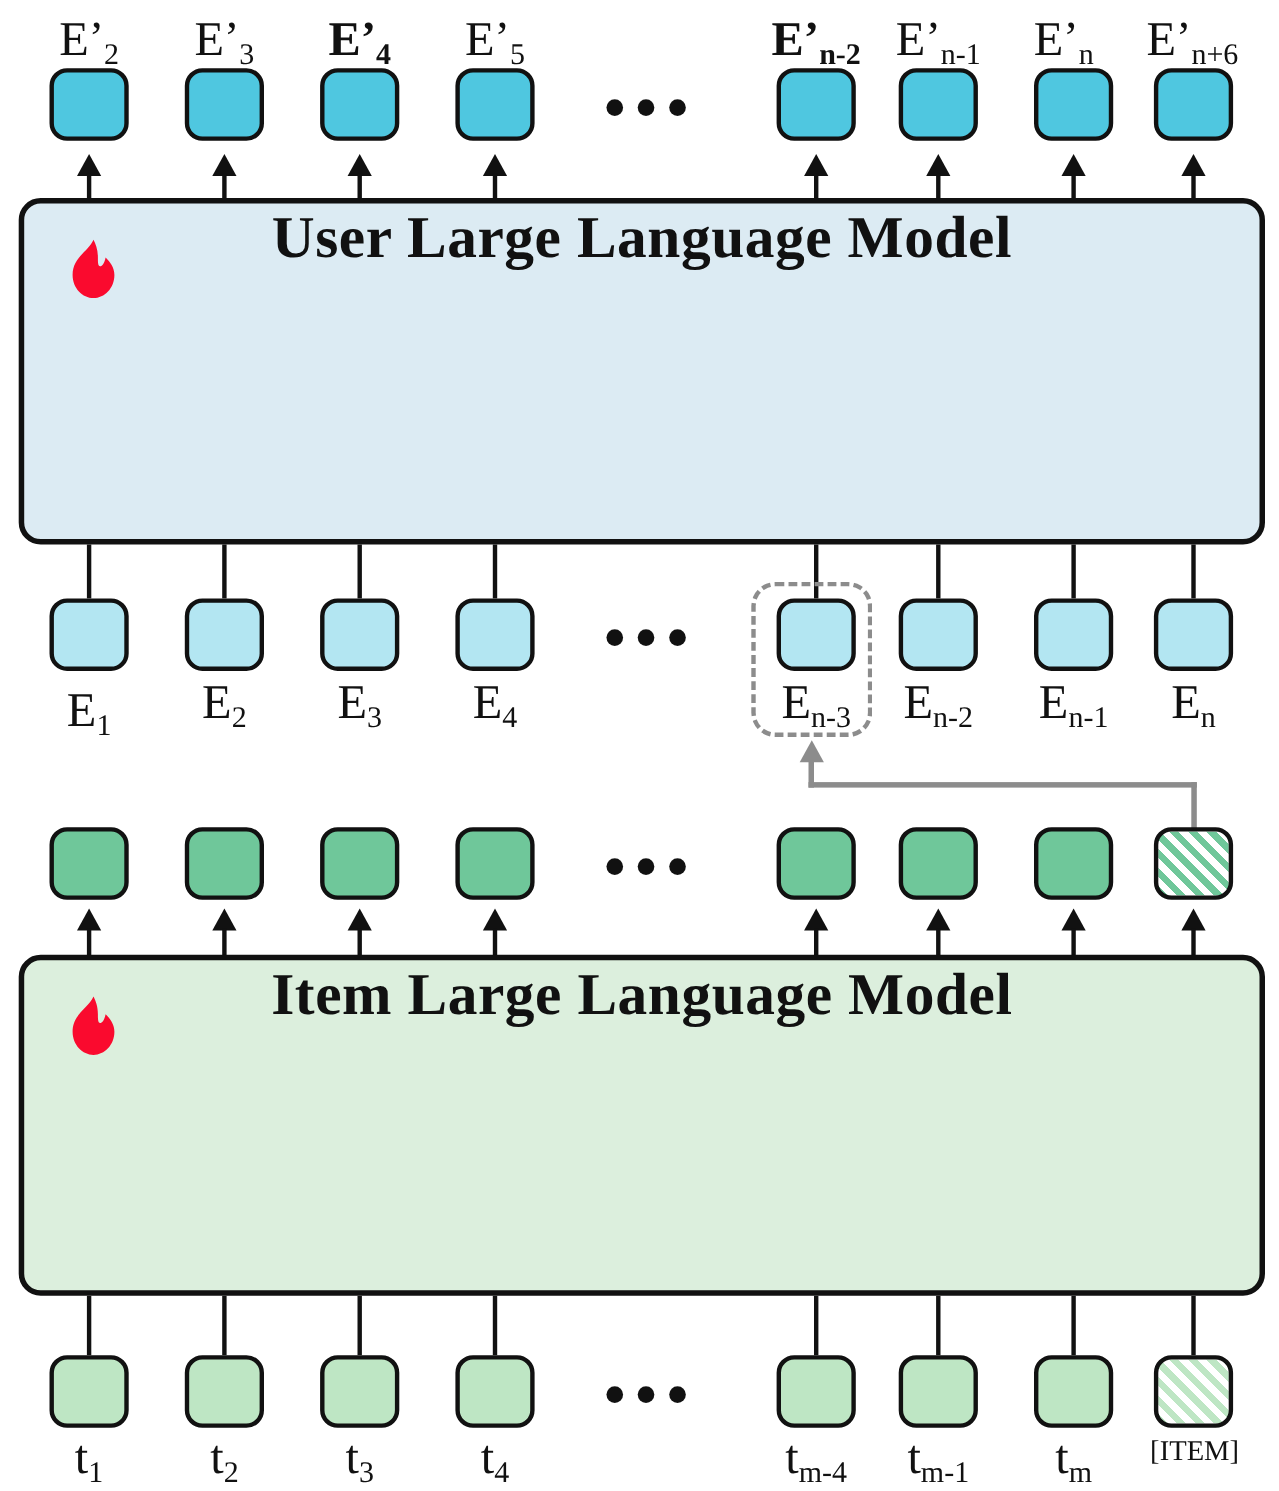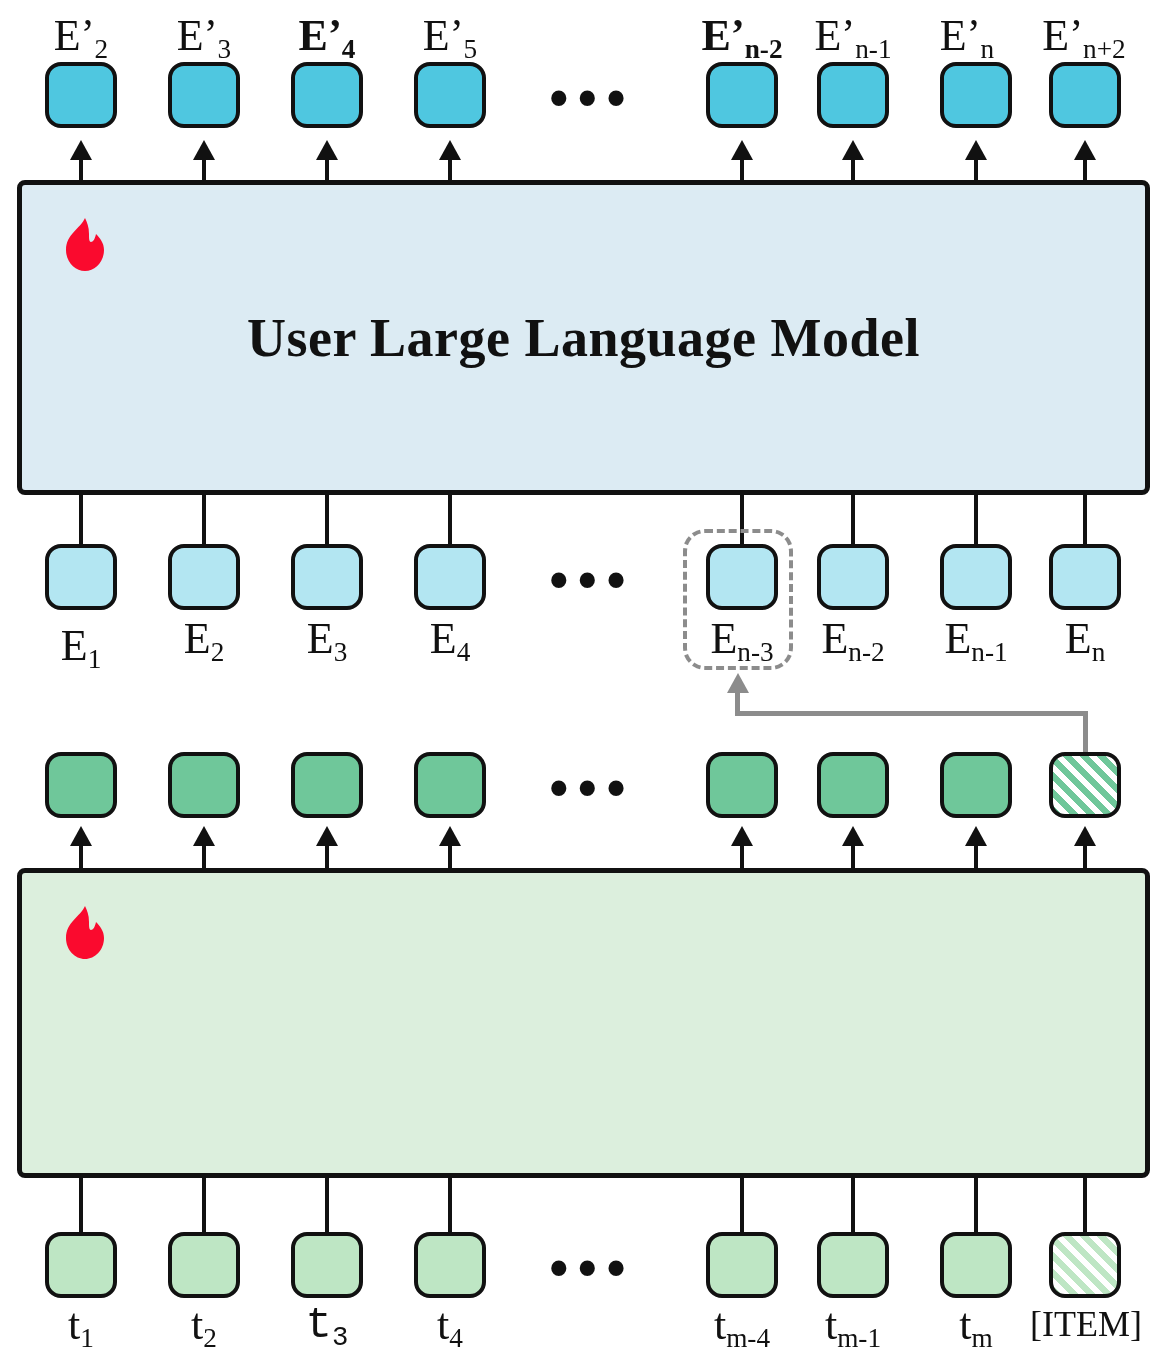--- a/index.html
+++ b/index.html
@@ -44,23 +44,23 @@
         45deg,
         #BEE6C4 0px, #BEE6C4 6px,
         #ffffff 6px, #ffffff 12px);
   }
 
   
   .model-block {
     position: absolute;
     box-sizing: border-box;
     border: 5px solid #111111;
-    border-radius: 8px;
+    border-radius: 20px;
     display: flex;
-    align-items: center;
+    align-items: flex-start;
     justify-content: center;
   }
   .model-block.user { background: #DCEBF3; }
   .model-block.item { background: #DCEFDD; }
   .model-title {
     font-family: "Liberation Serif", "DejaVu Serif", serif;
     font-weight: bold;
     font-size: 54px;
     color: #111111;
     letter-spacing: 0.5px;
@@ -88,21 +88,21 @@
     font-size: 0.62em;
     vertical-align: baseline;
     position: relative;
     top: 0.30em;
   }
   .lbl .pr {
     font-size: 0.95em;
     position: relative;
     top: -0.06em;
   }
-  .lbl.item-tag { font-size: 36px; }
+  .lbl.item-tag { font-size: 26px; }
 
   
   .dots {
     position: absolute;
     font-family: "Liberation Serif", "DejaVu Serif", serif;
     font-size: 56px;
     font-weight: bold;
     letter-spacing: 9px;
     color: #111111;
     line-height: 1;
@@ -164,21 +164,21 @@
   <div class="lbl" style="left:694px; top:14px; width:96px;font-weight:bold;">
     <span>E</span><span class="pr">’</span><sub>n-2</sub>
   </div>
   <div class="lbl" style="left:805px; top:14px; width:96px;">
     <span>E</span><span class="pr">’</span><sub>n-1</sub>
   </div>
   <div class="lbl" style="left:928px; top:14px; width:78px;">
     <span>E</span><span class="pr">’</span><sub>n</sub>
   </div>
   <div class="lbl" style="left:1034px; top:14px; width:100px;">
-    <span>E</span><span class="pr">’</span><sub>n+2</sub>
+    <span>E</span><span class="pr">’</span><sub>n+6</sub>
   </div>
 
   <div class="tok tok-out-user" style="left:45px;  top:62px; width:72px; height:66px;"></div>
   <div class="tok tok-out-user" style="left:168px; top:62px; width:72px; height:66px;"></div>
   <div class="tok tok-out-user" style="left:291px; top:62px; width:72px; height:66px;"></div>
   <div class="tok tok-out-user" style="left:414px; top:62px; width:72px; height:66px;"></div>
 
   <div class="tok tok-out-user" style="left:706px;  top:62px; width:72px; height:66px;"></div>
   <div class="tok tok-out-user" style="left:817px;  top:62px; width:72px; height:66px;"></div>
   <div class="tok tok-out-user" style="left:940px;  top:62px; width:72px; height:66px;"></div>
@@ -291,20 +291,21 @@
   <div class="vline" style="left:974px; top:844px; height:26px;"></div>
   <div class="arrow-up" style="left:1074px; top:826px;"></div>
   <div class="vline" style="left:1083px; top:844px; height:26px;"></div>
 
   <div class="model-block item" style="left:17px; top:868px; width:1133px; height:310px;">
     <svg class="flame" style="left:40px; top:32px;" viewBox="0 0 46 56">
       <path d="M23 1 C18 12 4 17 4 33 C4 45 13 54 23 54 C33 54 42 45 42 33
                C42 26 38 21 34 17 C33 22 31 25 29 25 C27 25 27 21 27 17
                C27 10 25 5 23 1 Z" fill="#FA0A2E"></path>
     </svg>
+    <span class="model-title">Item Large Language Model</span>
   </div>
 
   <div class="vline" style="left:79px;  top:1178px; height:54px;"></div>
   <div class="vline" style="left:202px; top:1178px; height:54px;"></div>
   <div class="vline" style="left:325px; top:1178px; height:54px;"></div>
   <div class="vline" style="left:448px; top:1178px; height:54px;"></div>
   <div class="vline" style="left:740px; top:1178px; height:54px;"></div>
   <div class="vline" style="left:851px; top:1178px; height:54px;"></div>
   <div class="vline" style="left:974px; top:1178px; height:54px;"></div>
   <div class="vline" style="left:1083px; top:1178px; height:54px;"></div>
@@ -319,21 +320,21 @@
   <div class="tok tok-hatch-light" style="left:1049px; top:1232px; width:72px; height:66px;"></div>
 
   <div class="dots" style="left:549px; top:1240px;">•••</div>
 
   <div class="lbl" style="left:45px;  top:1303px; width:72px;">
     <span>t</span><sub>1</sub>
   </div>
   <div class="lbl" style="left:168px; top:1303px; width:72px;">
     <span>t</span><sub>2</sub>
   </div>
-  <div class="lbl" style="left:291px; top:1303px; width:72px;font-family:Liberation Mono, monospace;">
+  <div class="lbl" style="left:291px; top:1303px; width:72px;">
     <span>t</span><sub>3</sub>
   </div>
   <div class="lbl" style="left:414px; top:1303px; width:72px;">
     <span>t</span><sub>4</sub>
   </div>
   <div class="lbl" style="left:694px;  top:1303px; width:96px;">
     <span>t</span><sub>m-4</sub>
   </div>
   <div class="lbl" style="left:805px;  top:1303px; width:96px;">
     <span>t</span><sub>m-1</sub>

